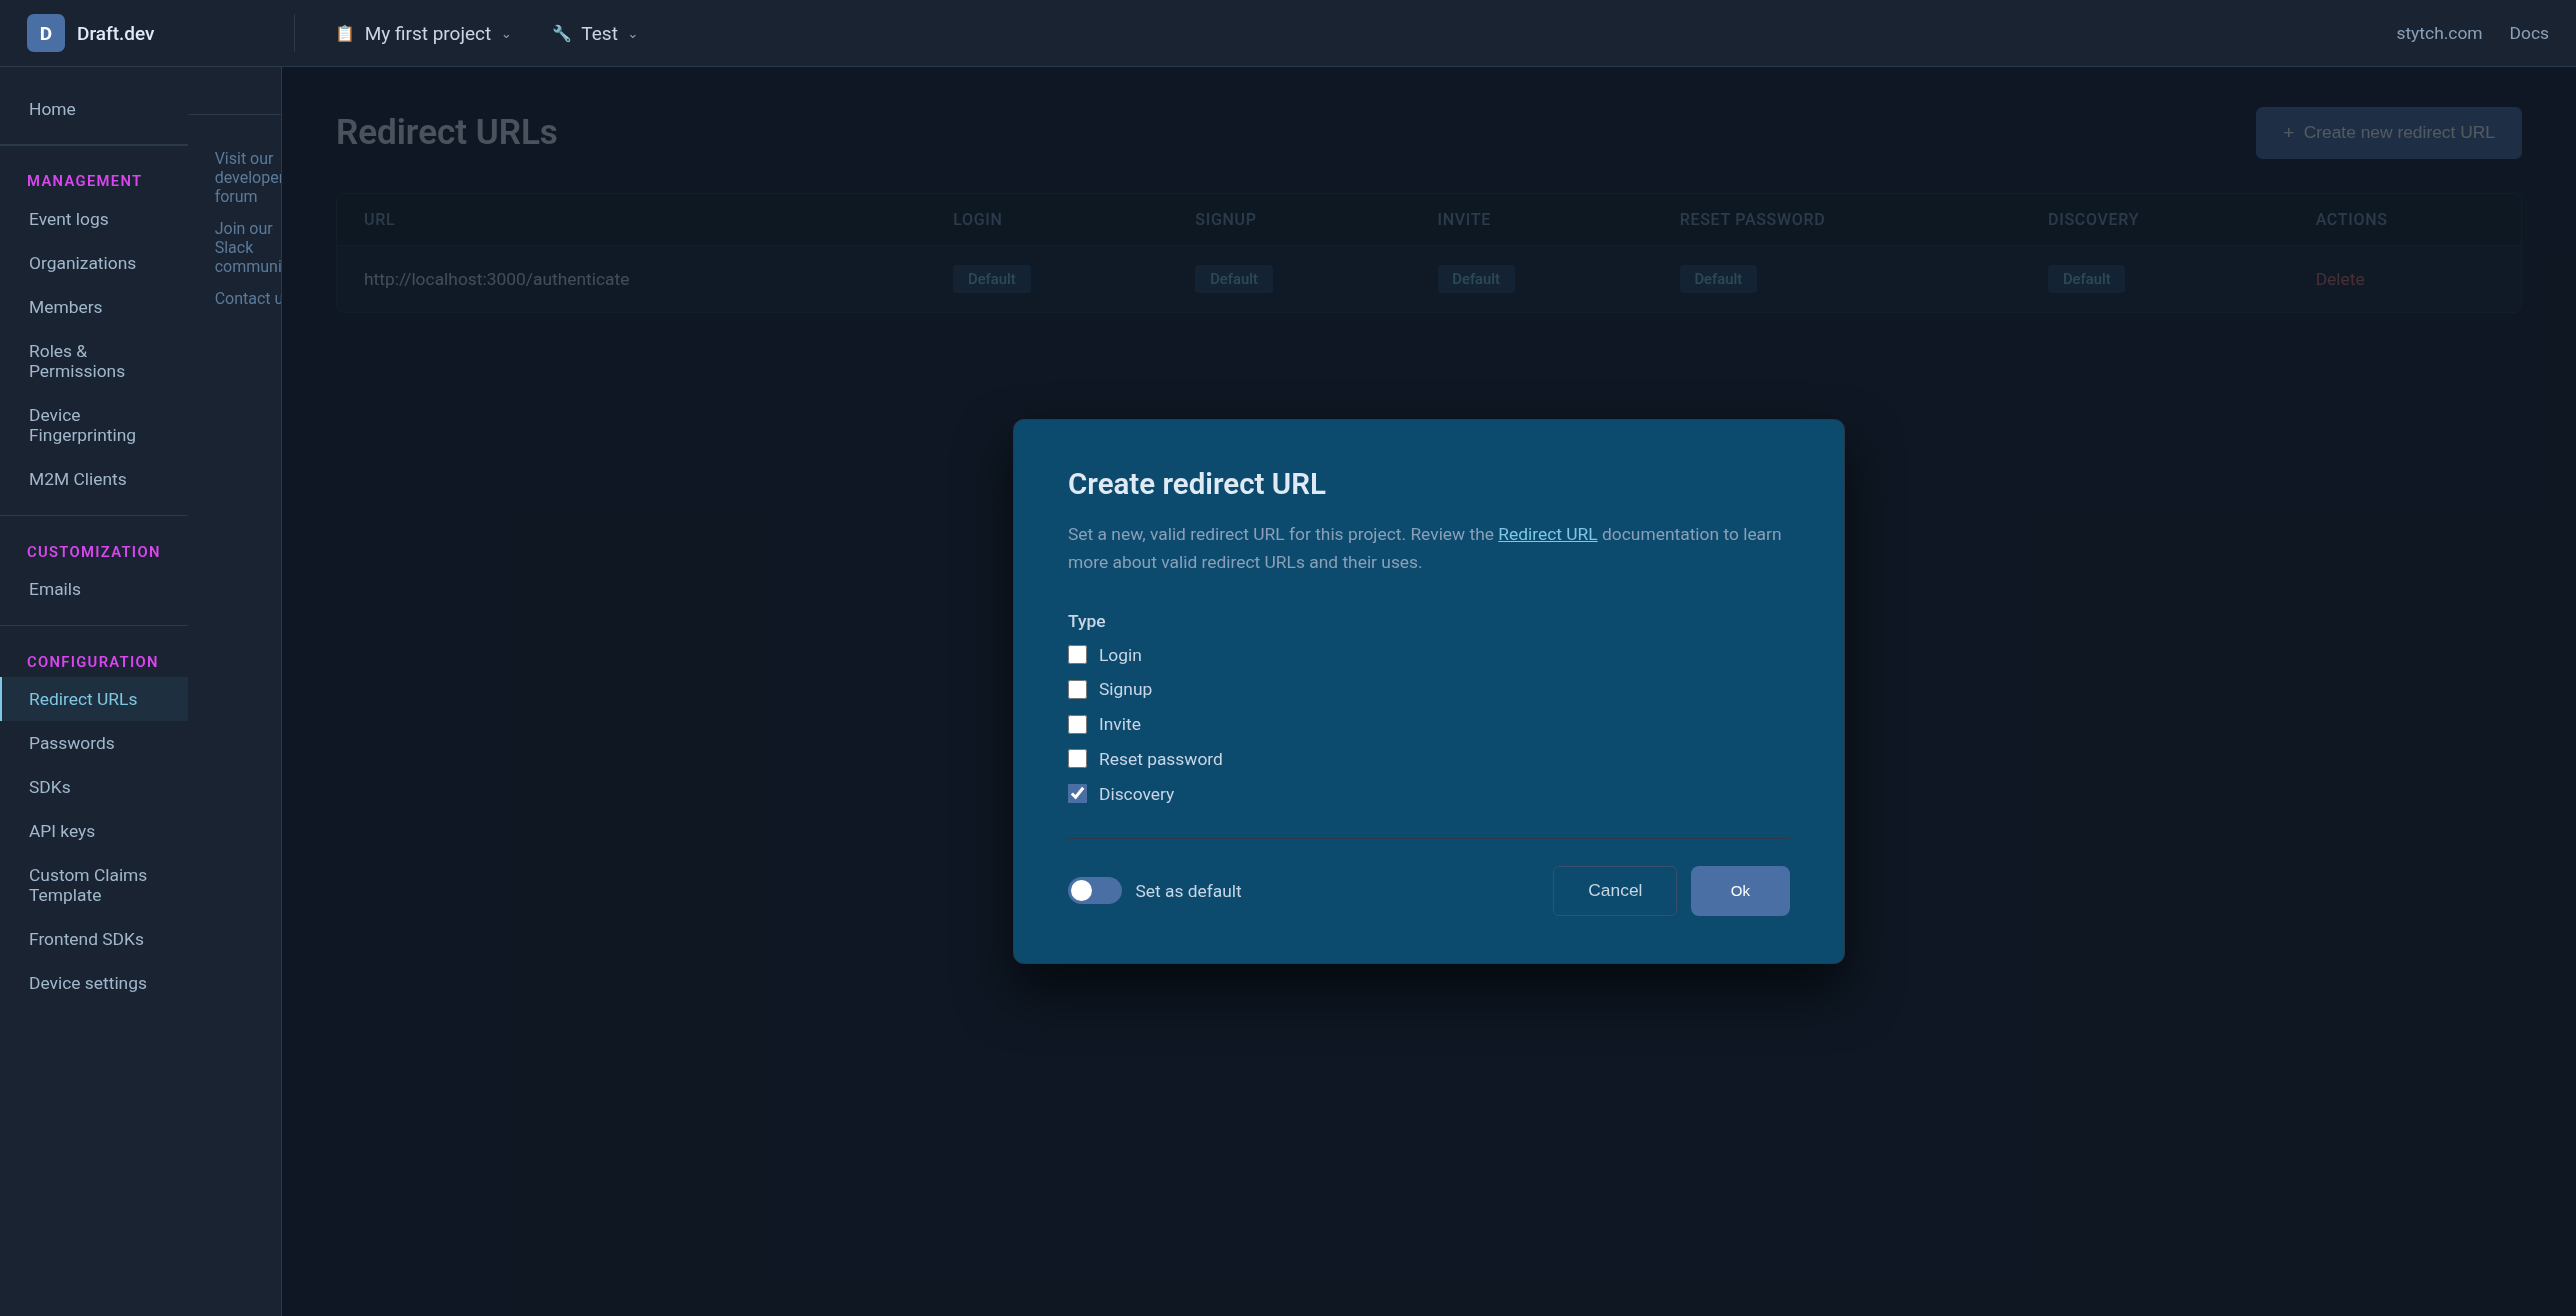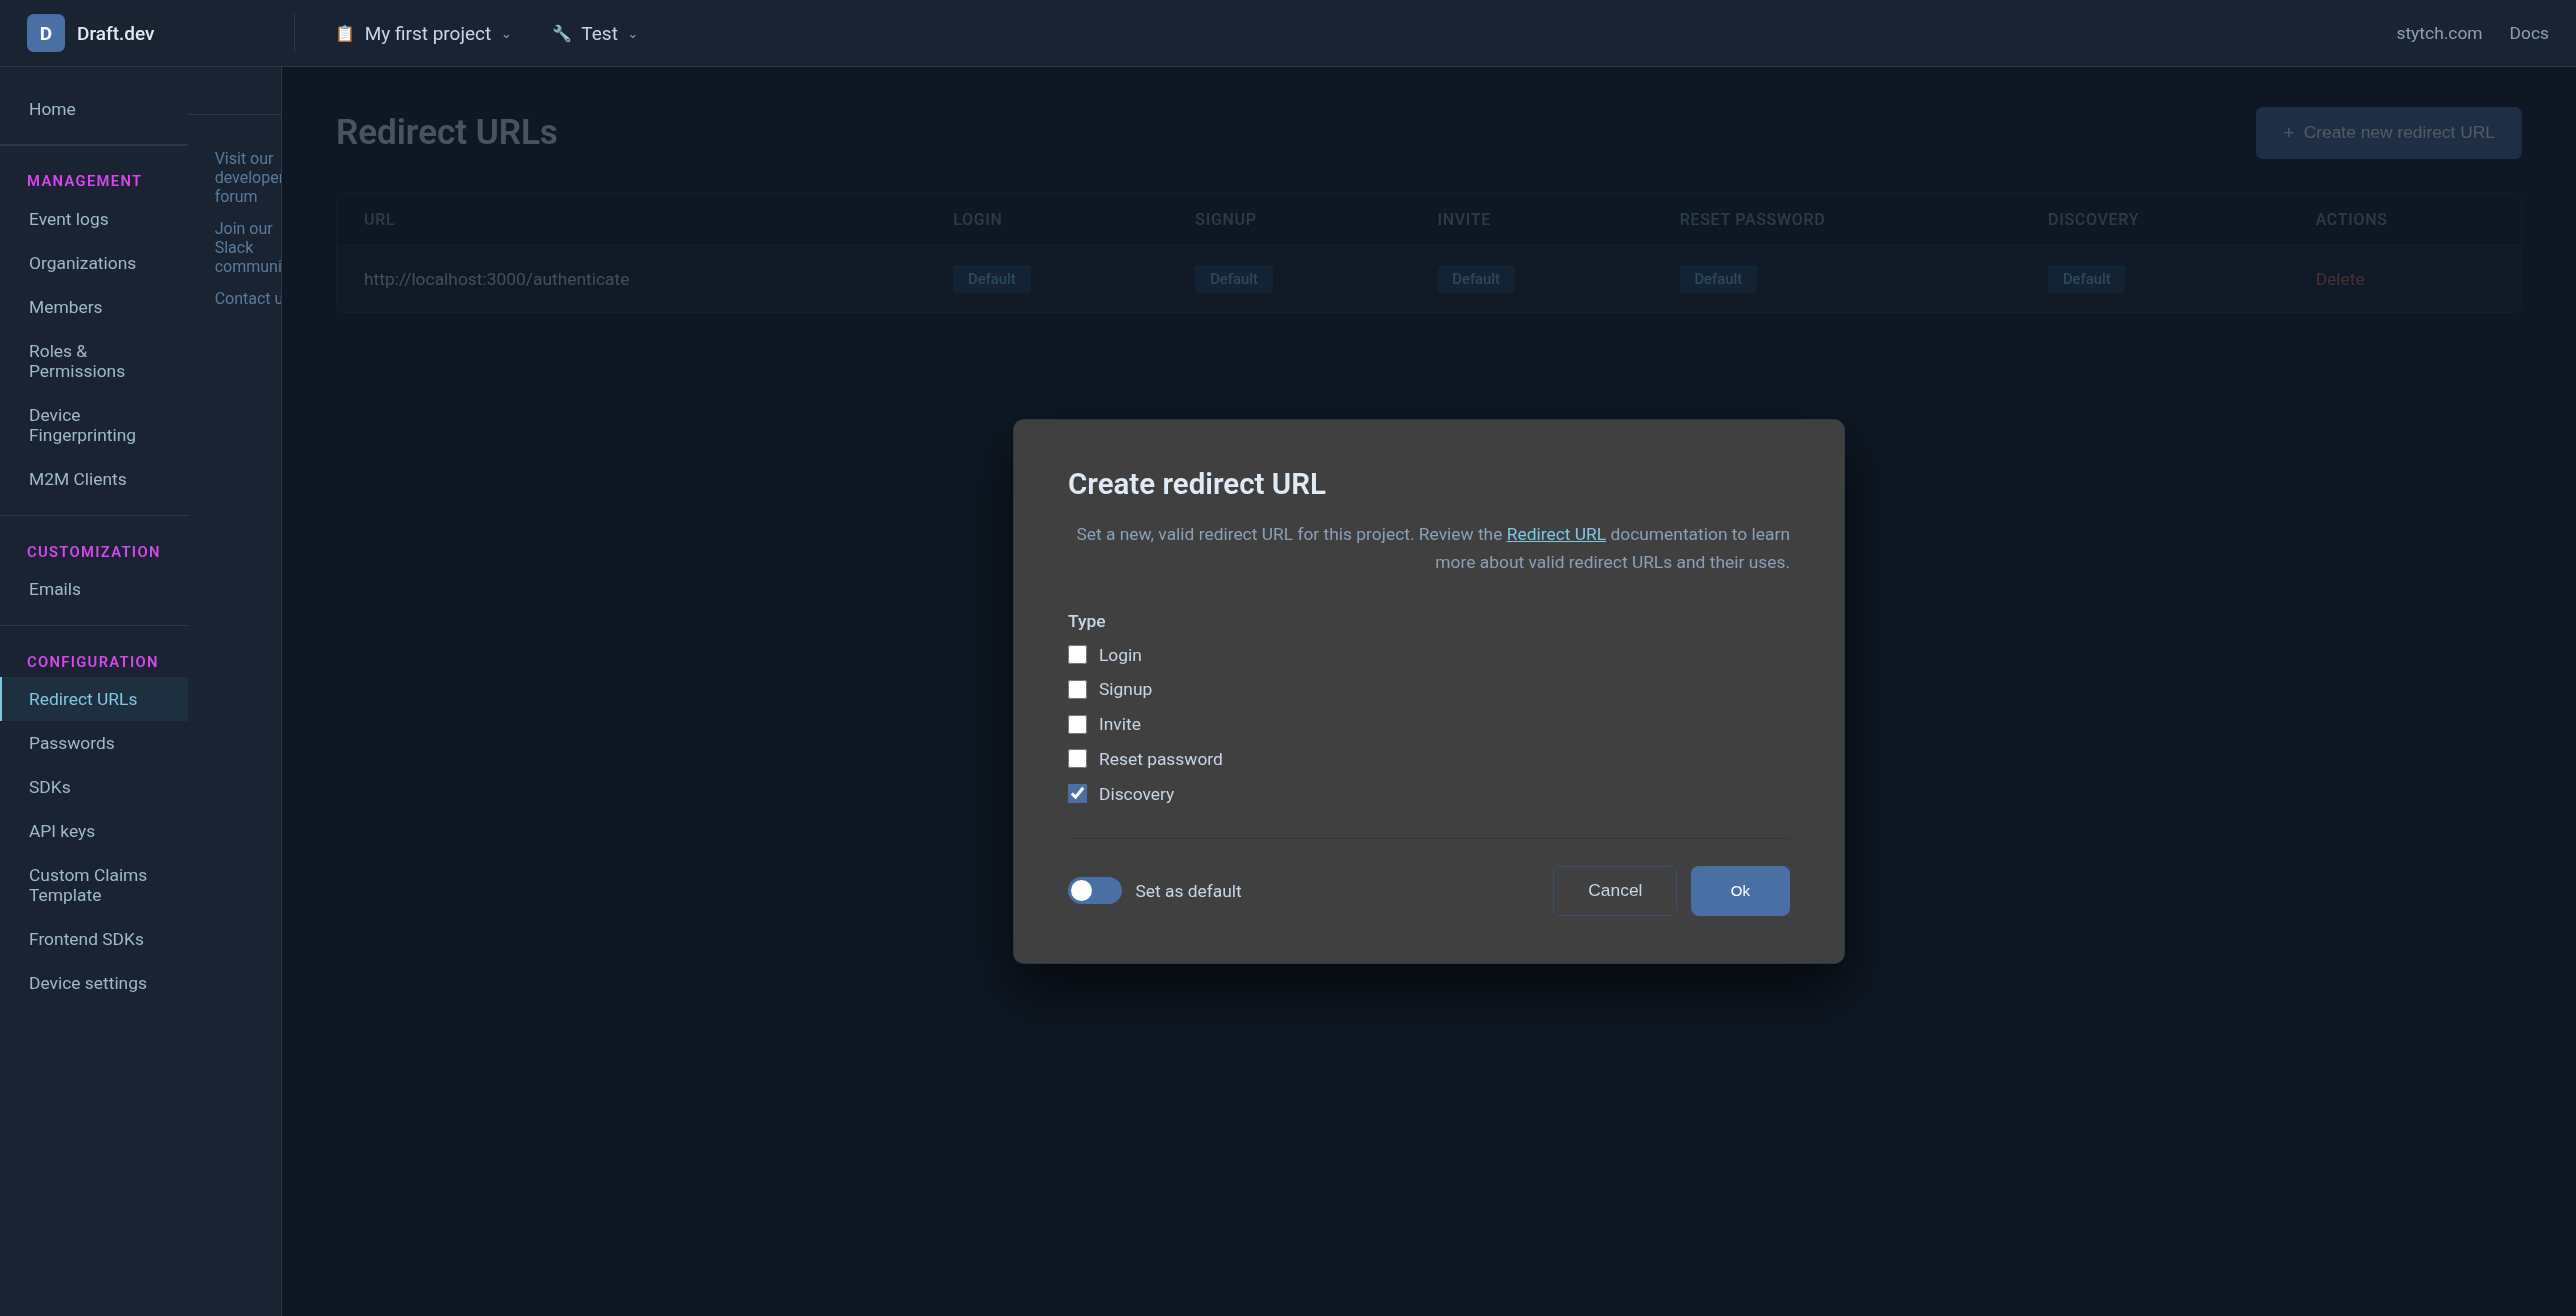--- a/index.html
+++ b/index.html
@@ -224,39 +224,38 @@
       bottom: 0;
       background: rgba(10, 18, 28, 0.7);
       display: flex;
       align-items: center;
       justify-content: center;
       z-index: 100;
     }
 
     
     .modal {
-      background: #404040;
+      background: #0c4a6e;
       border-radius: 10.7px;
       padding: 47px 54px;
       width: 832px;
       border: 1.3px solid #2a3a4a;
       box-shadow: 0 27px 54px rgba(0,0,0,0.6);
     }
     .modal-title {
       font-size: 29.5px;
       font-weight: 600;
       color: #e0eaf5;
       margin-bottom: 20px;
     }
     .modal-description {
       font-size: 17.4px;
       color: #8aa0b8;
       line-height: 1.6;
       margin-bottom: 34px;
-      text-align: right;
     }
     .modal-description a {
       color: #7ec8e3;
       text-decoration: underline;
       cursor: pointer;
     }
     .modal-body {
       display: flex;
       gap: 40px;
     }

